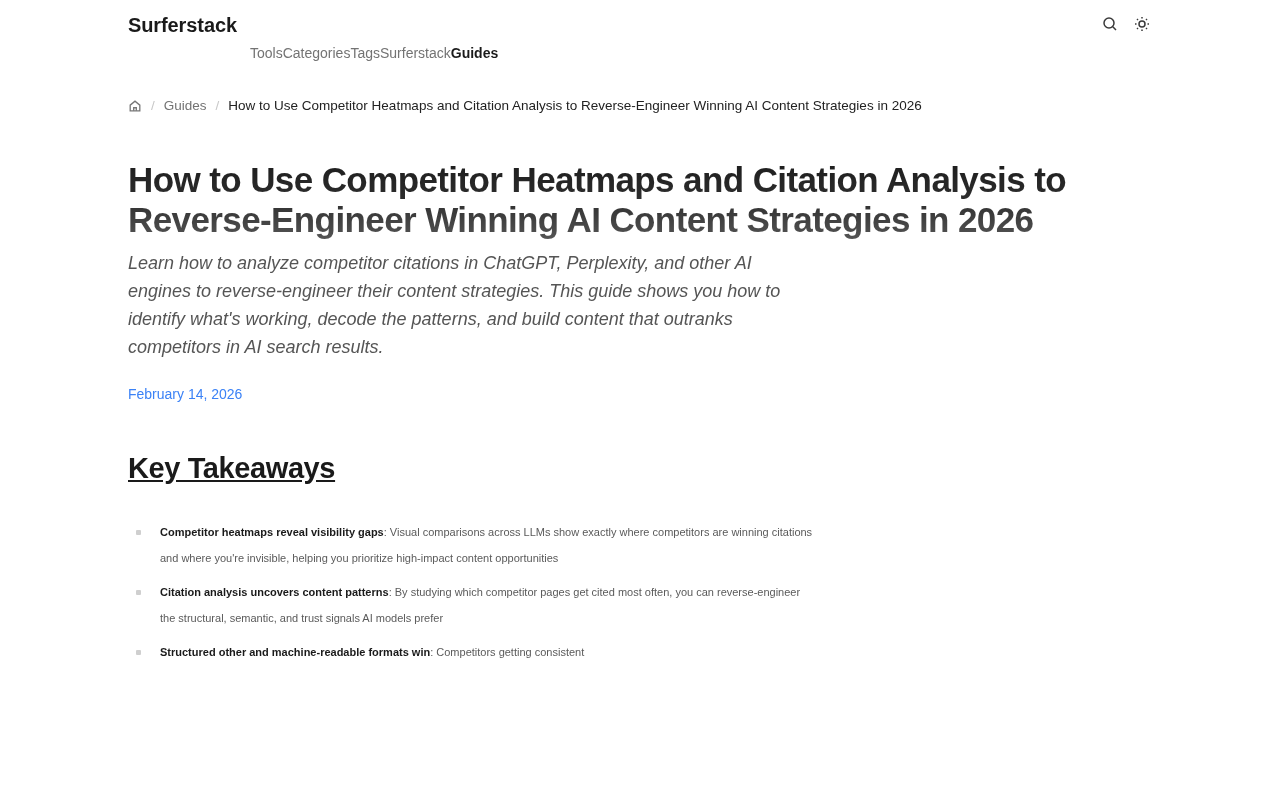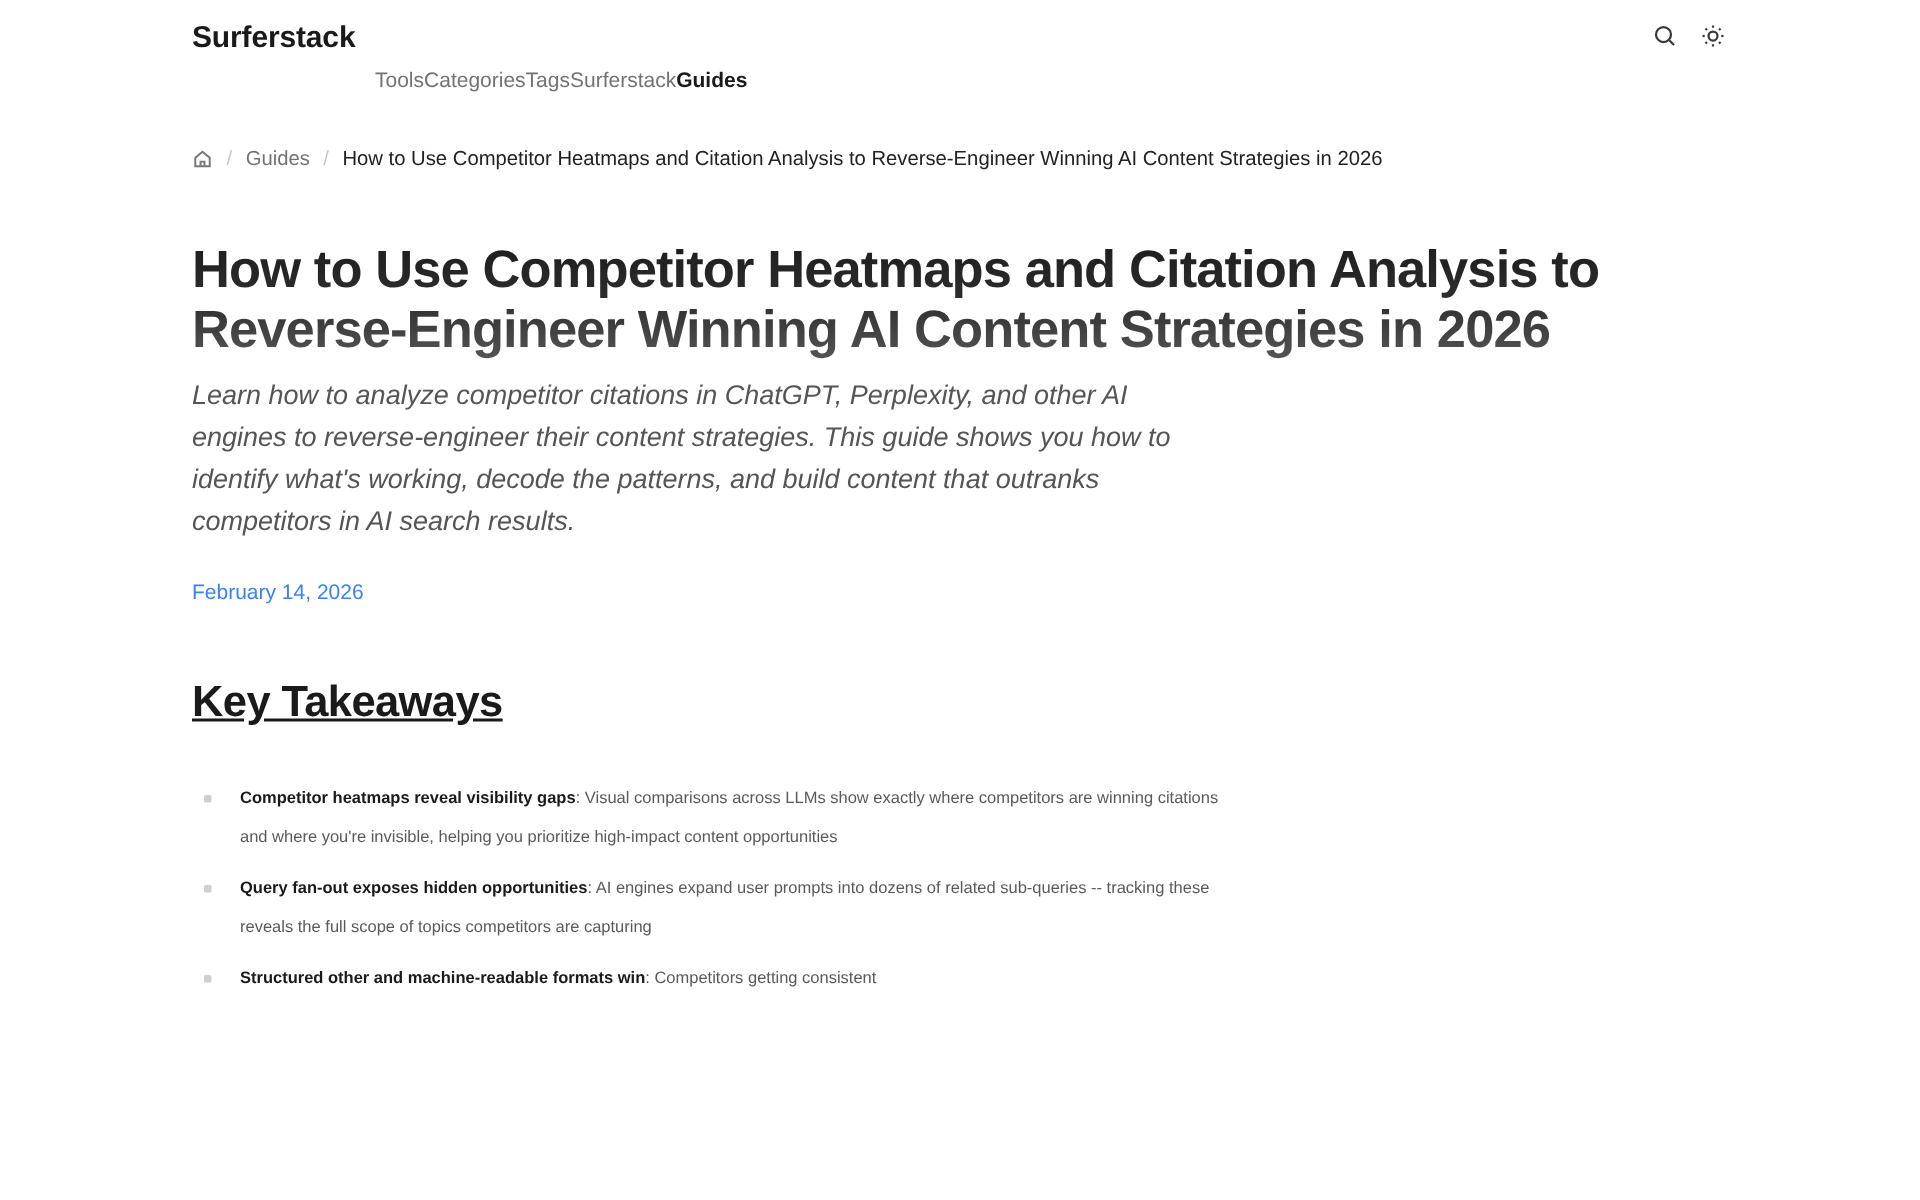--- a/index.html
+++ b/index.html
@@ -128,19 +128,19 @@
 
 <h2 class="section-heading">Key Takeaways</h2>
 
 <ul class="takeaways">
   <li>
     <span class="bullet"></span>
     <strong>Competitor heatmaps reveal visibility gaps</strong><span>: Visual comparisons across LLMs show exactly where competitors are winning citations and where you're invisible, helping you prioritize high-impact content opportunities</span>
   </li>
   <li>
     <span class="bullet"></span>
-    <strong>Query fan-out exposes hidden opportunities</strong><span>: AI engines expand user prompts into dozens of related sub-queries -- tracking these reveals the full scope of topics competitors are capturing</span>
+    <strong>Citation analysis uncovers content patterns</strong><span>: By studying which competitor pages get cited most often, you can reverse-engineer the structural, semantic, and trust signals AI models prefer</span>
   </li>
   <li>
     <span class="bullet"></span>
     <strong>Structured other and machine-readable formats win</strong><span>: Competitors getting consistent</span>
   </li>
 </ul>
 
 </body></html>

